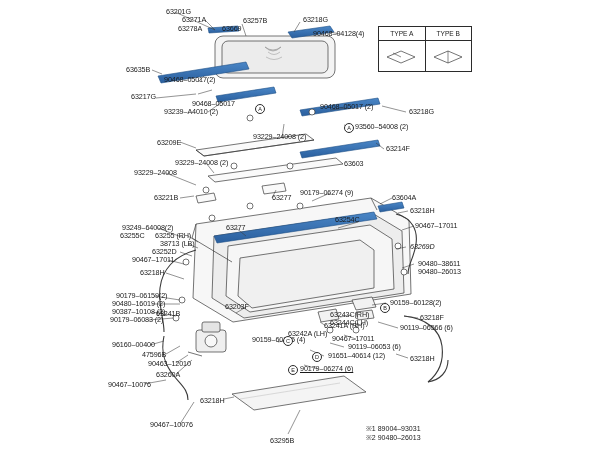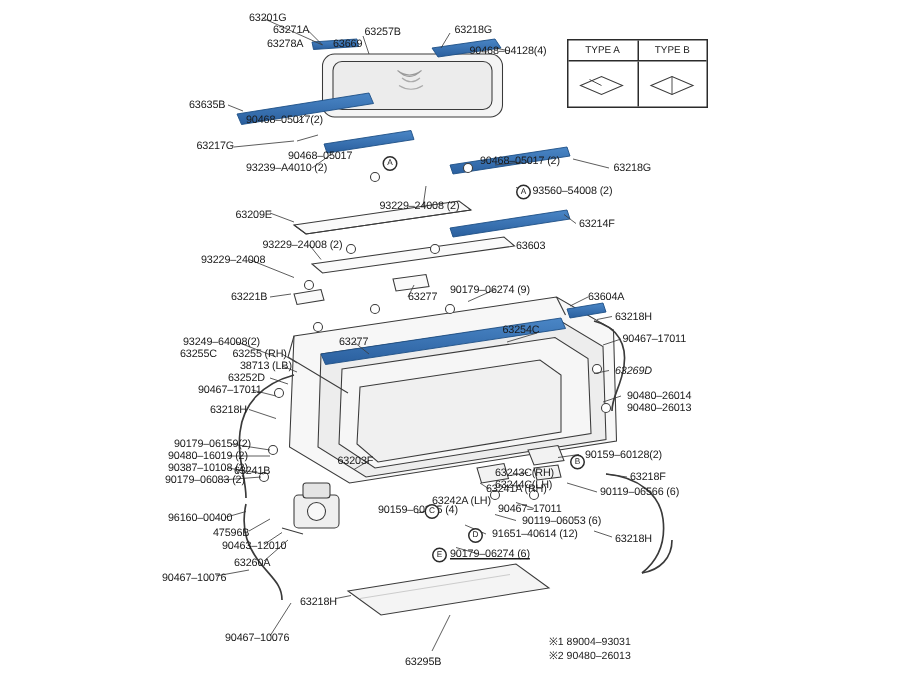--- a/index.html
+++ b/index.html
@@ -310,21 +310,21 @@
     <div class="lbl" style="left: 335px; top: 216px;">63254C</div>
     <div class="lbl" style="left: 415px; top: 222px;">90467–17011</div>
     <div class="lbl" style="left: 122px; top: 224px;">93249–64008(2)</div>
     <div class="lbl" style="left: 226px; top: 224px;">63277</div>
     <div class="lbl" style="left: 120px; top: 232px;">63255C</div>
     <div class="lbl" style="left: 155px; top: 232px;">63255 (RH)</div>
     <div class="lbl" style="left: 160px; top: 240px;">38713 (LB)</div>
     <div class="lbl" style="left: 152px; top: 248px;">63252D</div>
     <div class="lbl" style="left: 410px; top: 243px; font-style: italic;">63269D</div>
     <div class="lbl" style="left: 132px; top: 256px;">90467–17011</div>
-    <div class="lbl" style="left: 418px; top: 260px;">90480–26014</div>
+    <div class="lbl" style="left: 418px; top: 260px;">90480–38611</div>
     <div class="lbl" style="left: 418px; top: 268px;">90480–26013</div>
     <div class="lbl" style="left: 140px; top: 269px;">63218H</div>
     <div class="lbl" style="left: 116px; top: 292px;">90179–06159(2)</div>
     <div class="lbl" style="left: 112px; top: 300px;">90480–16019 (2)</div>
     <div class="lbl" style="left: 112px; top: 308px;">90387–10108 (2)</div>
     <div class="lbl" style="left: 110px; top: 316px;">90179–06083 (2)</div>
     <div class="lbl" style="left: 225px; top: 303px;">63203F</div>
     <div class="lbl" style="left: 156px; top: 310px;">63241B</div>
     <div class="lbl" style="left: 390px; top: 299px;">90159–60128(2)</div>
     <div class="lbl" style="left: 420px; top: 314px;">63218F</div>

